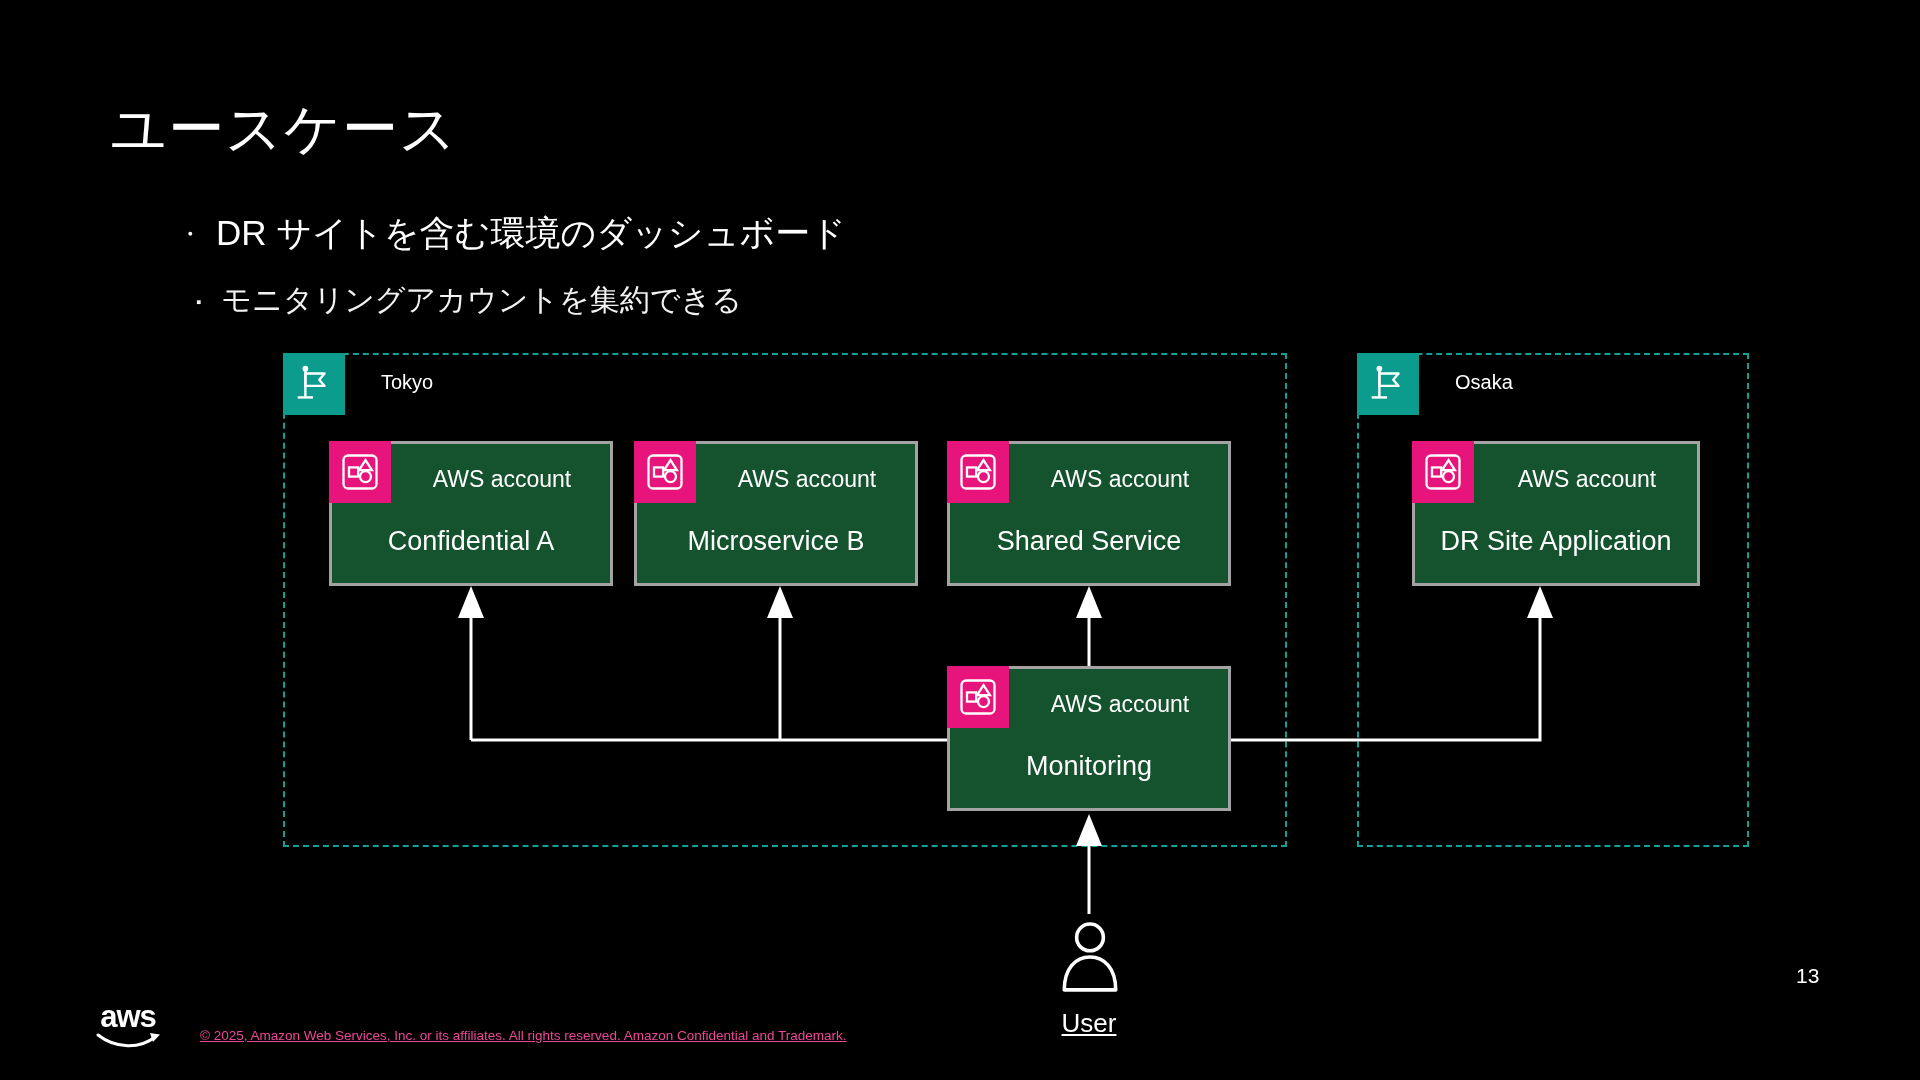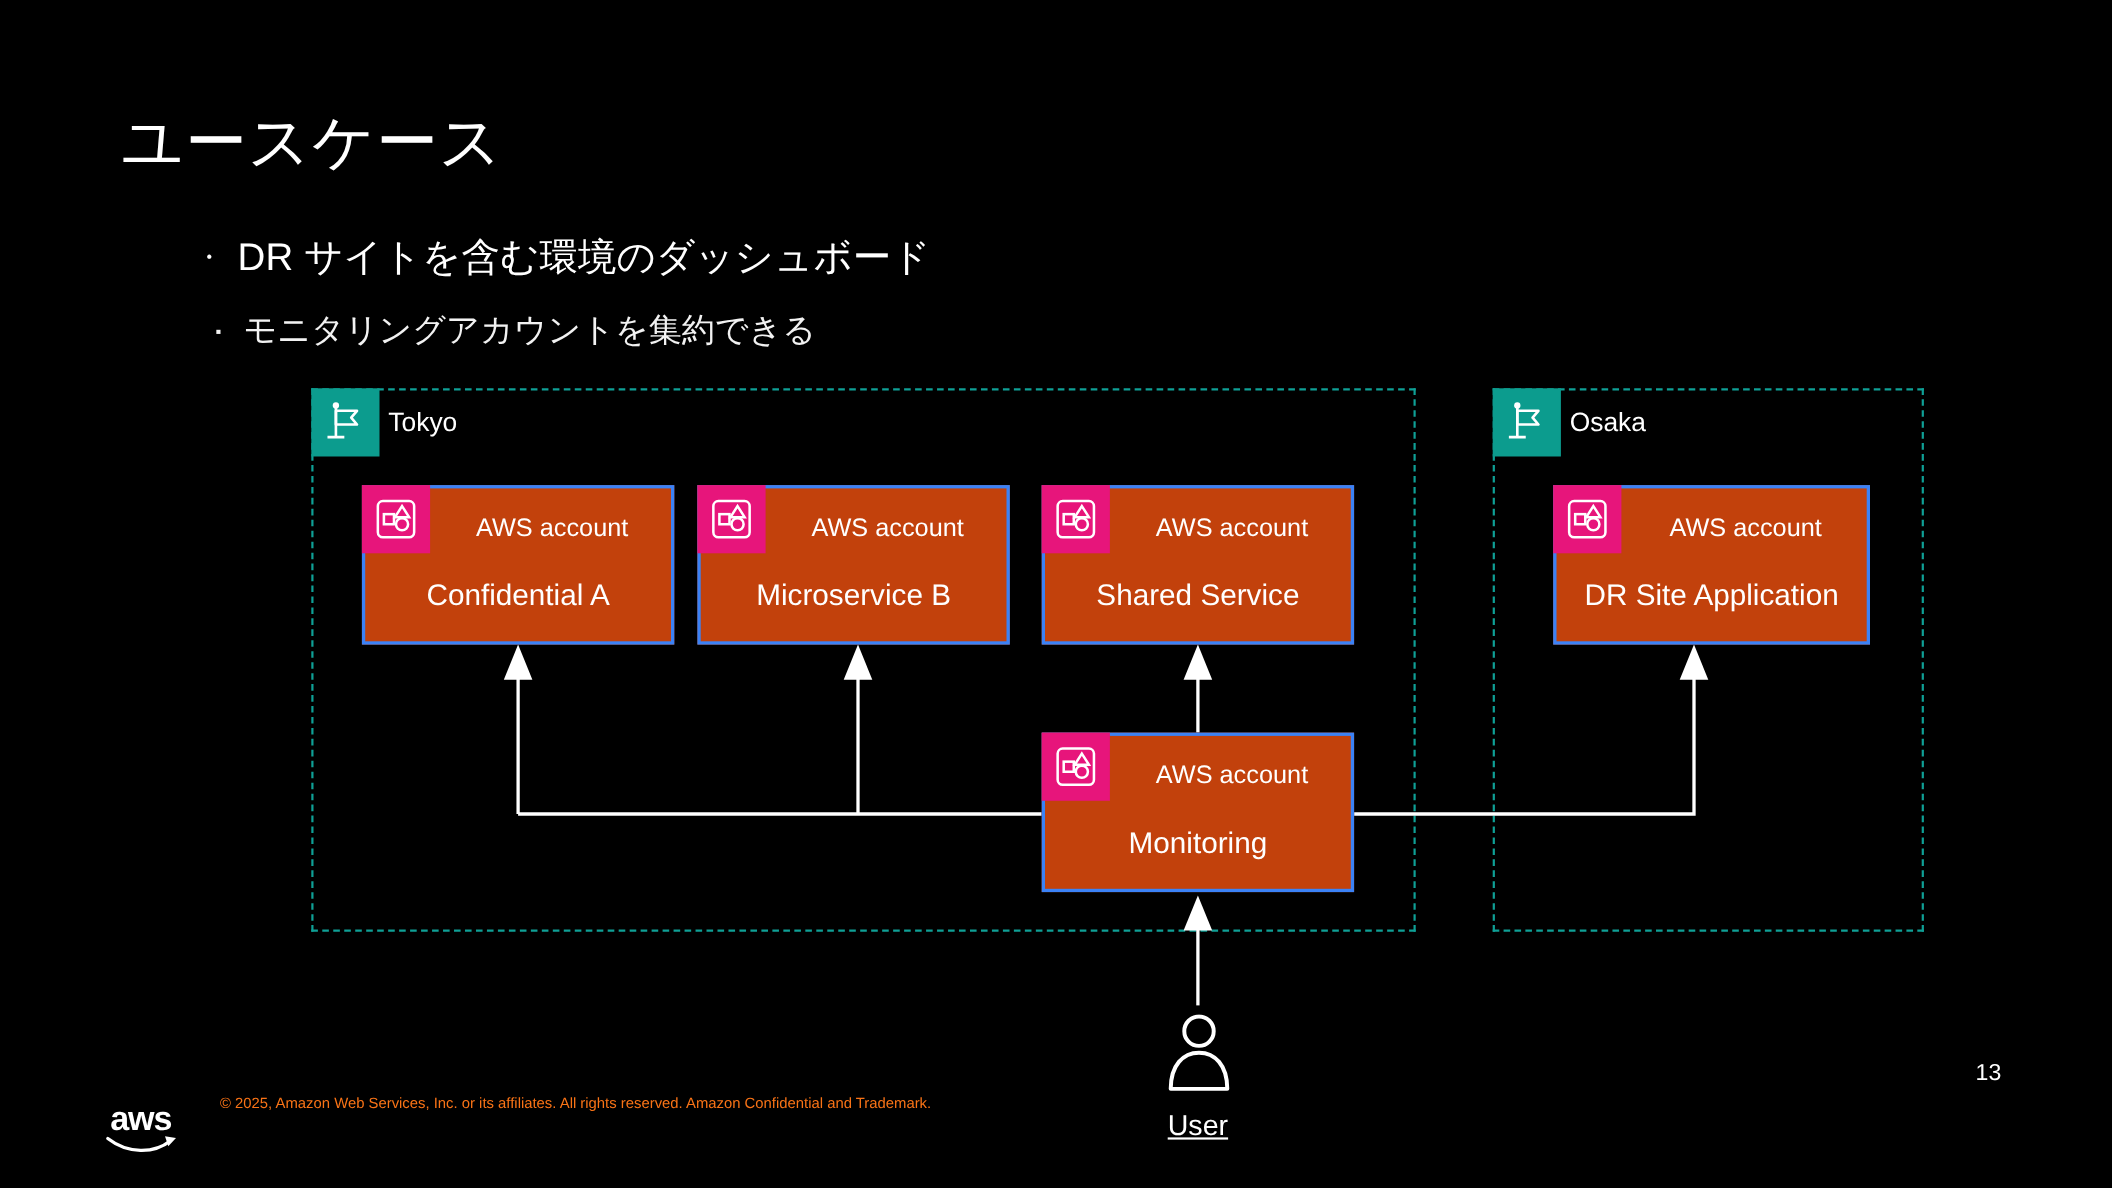--- a/index.html
+++ b/index.html
@@ -12,40 +12,40 @@
   .bullet1 .marker{font-size:24px;margin-right:14px;}
   .bullet2{position:absolute;left:196px;top:280px;font-size:30px;display:flex;align-items:center;color:#f2f2f2;}
   .bullet2 .marker{font-size:15px;margin-right:20px;position:relative;top:1px;}
 
   
   .region{position:absolute;border:2px dashed #0FA096;}
   .region-tokyo{left:283px;top:353px;width:1000px;height:490px;}
   .region-osaka{left:1357px;top:353px;width:388px;height:490px;}
   .region-flag{position:absolute;left:-2px;top:-2px;width:62px;height:62px;background:#0C9C8E;
                display:flex;align-items:center;justify-content:center;}
-  .region-label{position:absolute;left:68px;top:16px;font-size:24px;}
+  .region-label{position:absolute;left:96px;top:16px;font-size:20px;}
 
   
-  .account{position:absolute;border:3px solid #3b82f6;background:#c2410c;box-sizing:border-box;}
+  .account{position:absolute;border:3px solid #a3a3a3;background:#14532d;box-sizing:border-box;}
   .acct-icon{position:absolute;left:-3px;top:-3px;width:62px;height:62px;background:#E7157B;
              display:flex;align-items:center;justify-content:center;}
   .acct-label{position:absolute;left:62px;right:0;top:22px;text-align:center;font-size:23px;}
   .acct-name{position:absolute;left:0;right:0;top:82px;text-align:center;font-size:27px;}
 
   
   .connectors{position:absolute;left:0;top:0;width:1920px;height:1080px;pointer-events:none;}
 
   
   .user{position:absolute;left:1056px;top:922px;width:68px;height:72px;}
   .user-label{position:absolute;left:1014px;top:1008px;width:150px;text-align:center;font-size:26px;text-decoration:underline;}
 
   
   .aws-logo{position:absolute;left:95px;top:1002px;width:66px;text-align:center;}
   .aws-logo .aws-word{font-size:31px;font-weight:bold;letter-spacing:-1px;line-height:30px;text-align:center;}
-  .copyright{position:absolute;left:200px;top:995px;font-size:13.5px;color:#f97316;}
+  .copyright{position:absolute;left:200px;top:1028px;font-size:13.5px;color:#ec4899;text-decoration:underline;}
   .page-number{position:absolute;left:1796px;top:964px;width:60px;font-size:21px;}
 </style>
 </head>
 <body>
 
 <div class="slide">
 
   <div class="title">ユースケース</div>
   <div class="bullet1">
     <span class="marker">・</span>

